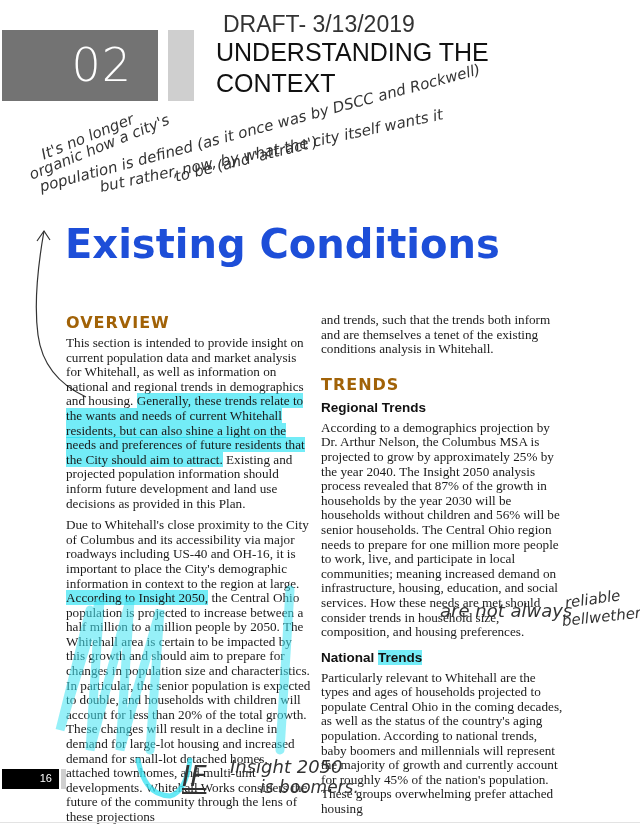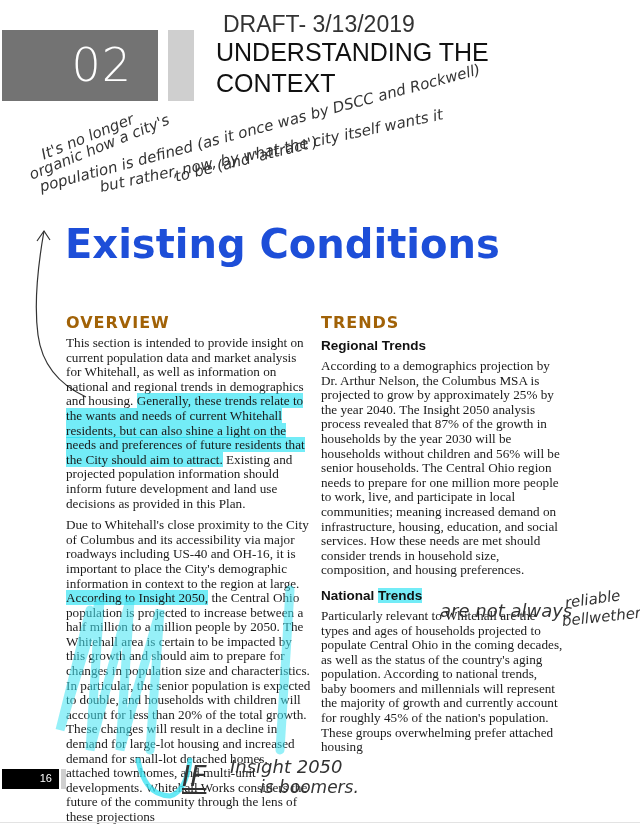--- a/index.html
+++ b/index.html
@@ -57,20 +57,21 @@
     <p><span>Due to Whitehall's close proximity to the City of Columbus and its accessibility via major roadways including US-40 and OH-16, it is important to place the City's demographic information in context to the region at large. </span><span class="hl">According to Insight 2050,</span><span> the Central Ohio population is projected to increase between a half million to a million people by 2050. The Whitehall area is certain to be impacted by this growth and should aim to prepare for changes in population size and characteristics. In particular, the senior population is expected to double, and households with children will account for less than 20% of the total growth. These changes will result in a decline in demand for large-lot housing and increased demand for small-lot detached homes, attached townhomes, and multi-unit developments. Whitehall Works considers the future of the community through the lens of these projections</span></p>
   </div>
 </div>
 
 <svg class="abs" style="left:40px;top:580px;" width="260" height="230" viewBox="0 0 260 230">
   <path d="M50 30 L20 150 L60 20 L50 170 L90 20 L80 170 L120 30 L110 170 M250 10 L240 170" stroke="#3fe3f2" stroke-opacity="0.55" stroke-width="9" fill="none" stroke-linecap="round"></path>
   <path d="M98 180 C102 200, 110 215, 130 216 C140 214, 148 200, 150 180" stroke="#3fe3f2" stroke-opacity="0.8" stroke-width="5" fill="none" stroke-linecap="round"></path>
 </svg>
 
 <div class="abs" style="left:321px;top:313px;">
+  <div class="col" style="margin-bottom:18px;">and trends, such that the trends both inform and are themselves a tenet of the existing conditions analysis in Whitehall.</div>
   <div class="h2" style="margin-bottom:6px;">TRENDS</div>
   <div class="h3" style="margin-bottom:6px;">Regional Trends</div>
   <div class="col" style="margin-bottom:10px;">According to a demographics projection by Dr. Arthur Nelson, the Columbus MSA is projected to grow by approximately 25% by the year 2040. The Insight 2050 analysis process revealed that 87% of the growth in households by the year 2030 will be households without children and 56% will be senior households. The Central Ohio region needs to prepare for one million more people to work, live, and participate in local communities; meaning increased demand on infrastructure, housing, education, and social services. How these needs are met should consider trends in household size, composition, and housing preferences.</div>
   <div class="h3" style="margin-bottom:6px;"><span>National </span><span class="hl">Trends</span></div>
   <div class="col">Particularly relevant to Whitehall are the types and ages of households projected to populate Central Ohio in the coming decades, as well as the status of the country's aging population. According to national trends, baby boomers and millennials will represent the majority of growth and currently account for roughly 45% of the nation's population. These groups overwhelming prefer attached housing</div>
 </div>
 
 <div class="abs hand" style="left:440px;top:600px;font-size:18px;">are not always</div>
 <div class="abs hand" style="left:565px;top:594px;font-size:15px;transform:rotate(-8deg);">reliable</div>
 <div class="abs hand" style="left:562px;top:612px;font-size:15px;transform:rotate(-6deg);">bellwethers</div>

